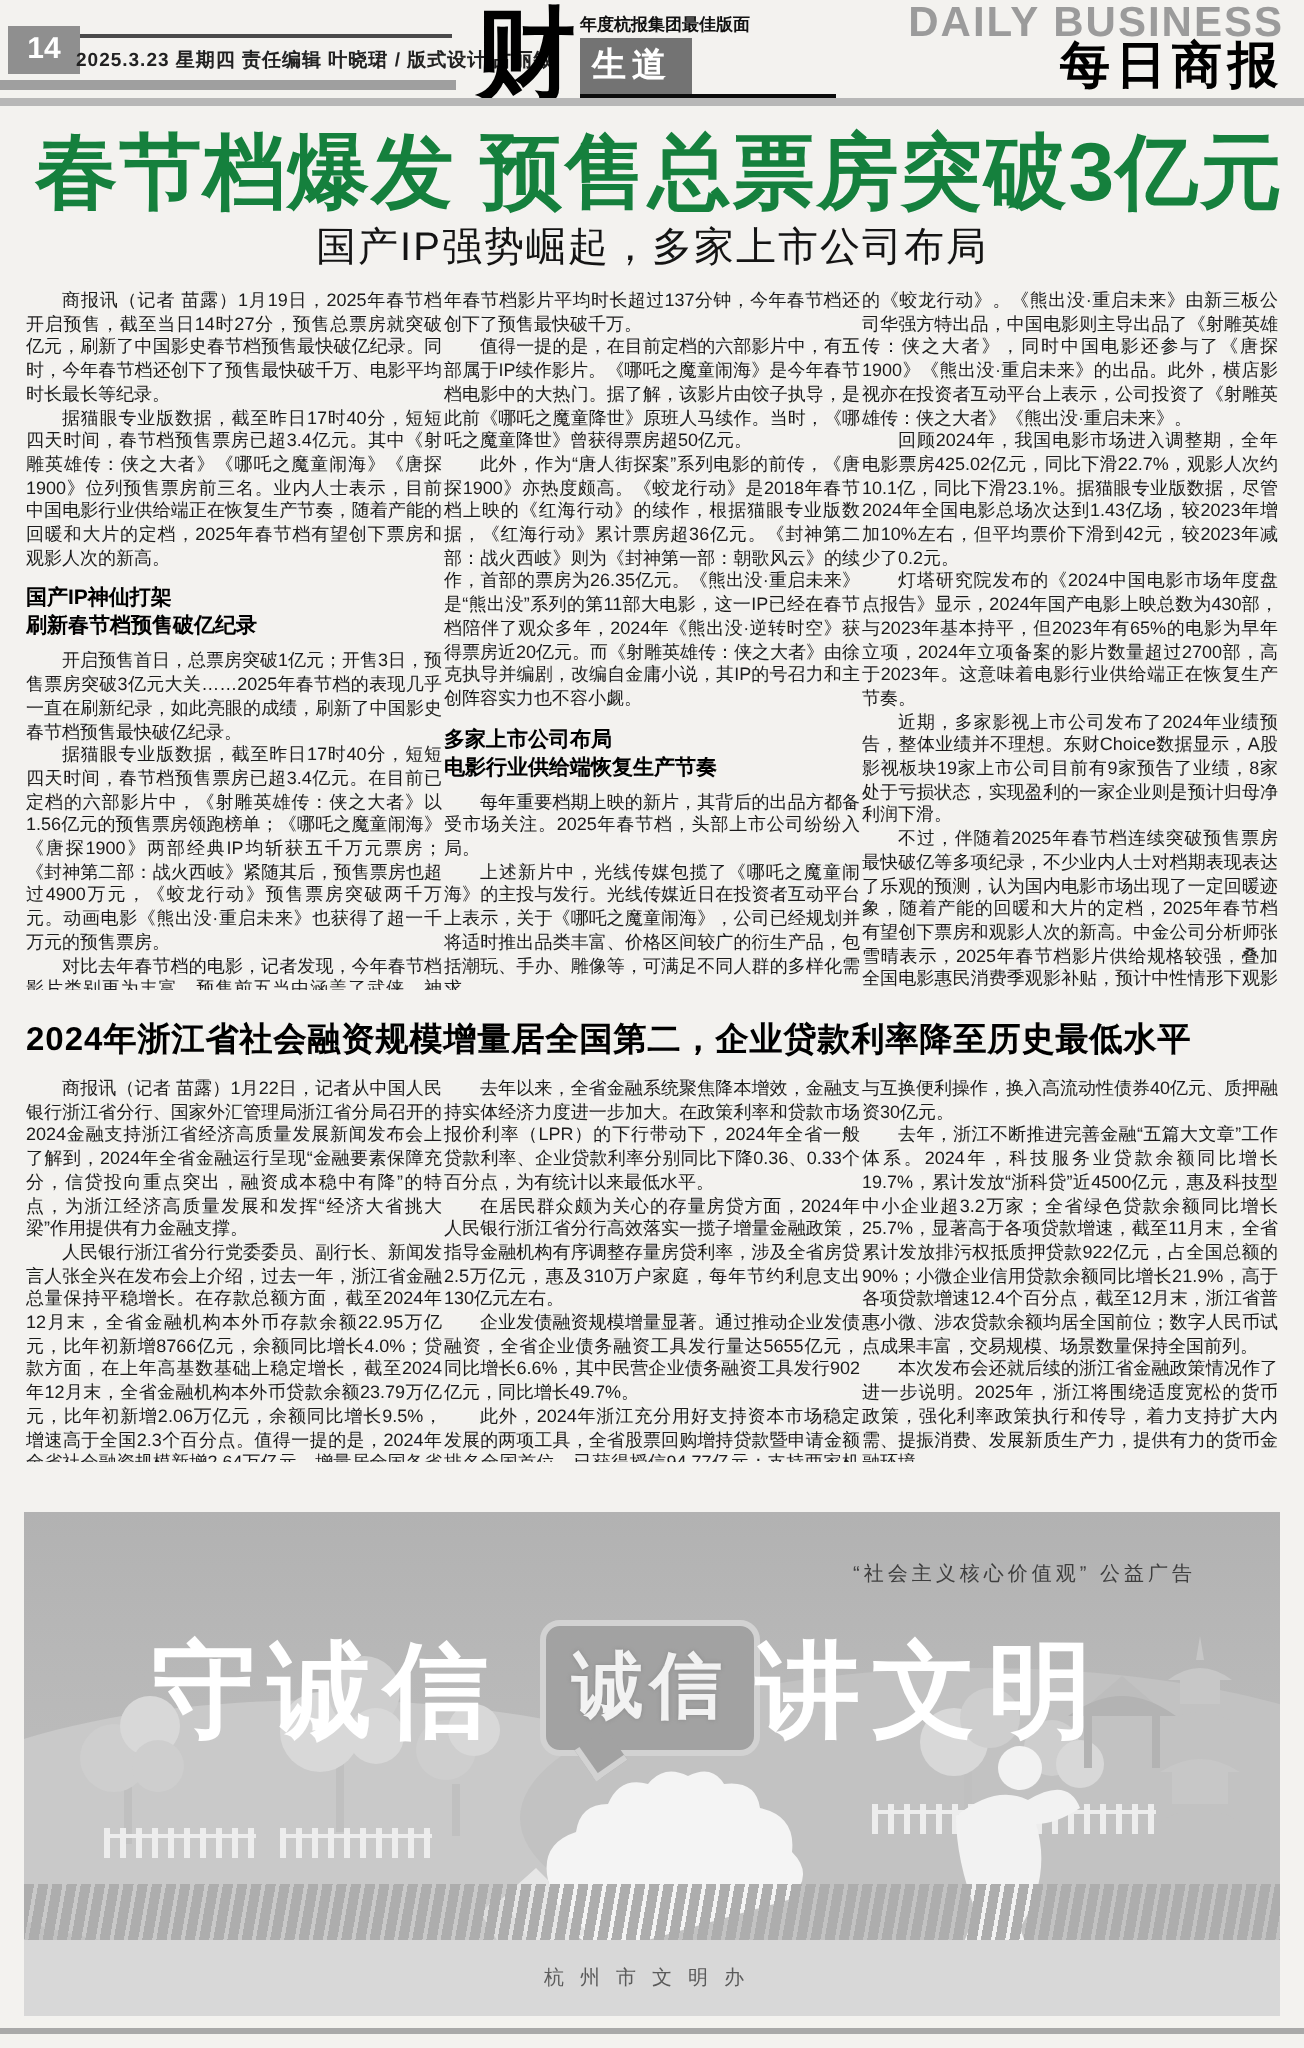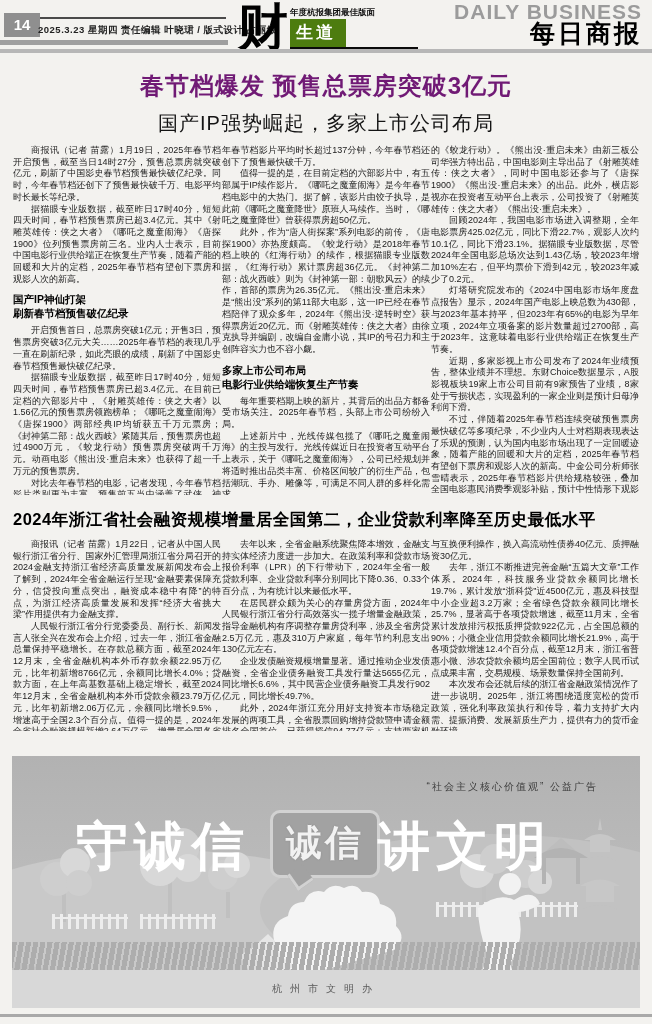--- a/index.html
+++ b/index.html
@@ -11,29 +11,29 @@
   
   .header{position:relative;height:54px;}
   .hdr-thin-rule{position:absolute;left:36px;top:17px;width:190px;height:2px;background:#4a4a4a;}
   .page-num{position:absolute;left:4px;top:13px;width:36px;height:24px;background:#8f8f8f;color:#fff;
     font-weight:bold;font-size:15px;text-align:center;line-height:24px;}
   .date-line{position:absolute;left:38px;top:24px;font-size:9.5px;font-weight:bold;color:#222;letter-spacing:.5px;white-space:nowrap;}
   .hdr-thick-rule{position:absolute;left:0;top:40px;width:228px;height:5px;background:#9f9f9f;}
   .logo{position:absolute;left:238px;top:2px;width:170px;}
   .logo-big{position:absolute;left:0;top:0px;font-size:50px;font-weight:900;color:#000;line-height:50px;font-family:"Liberation Serif","DejaVu Serif",serif;}
   .logo-award{position:absolute;left:52px;top:5px;font-size:8.5px;font-weight:bold;color:#111;white-space:nowrap;}
-  .logo-badge{position:absolute;left:52px;top:17px;background:#4d7c0f;color:#fff;font-size:17px;font-weight:900;
+  .logo-badge{position:absolute;left:52px;top:17px;background:#737373;color:#fff;font-size:17px;font-weight:900;
     padding:2px 10px 3px 6px;letter-spacing:3px;}
   .logo-underline{position:absolute;left:52px;top:45px;width:128px;height:2px;background:#0b0b0b;}
   .masthead{position:absolute;right:10px;top:4px;text-align:right;}
   .masthead-en{font-size:21px;font-weight:bold;color:#9b9b9b;letter-spacing:1px;line-height:16px;}
   .masthead-cn{font-size:25px;font-weight:900;color:#000;letter-spacing:3px;line-height:27px;}
   .hdr-full-rule{position:absolute;left:0;top:49px;width:652px;height:4px;background:#b7b7b7;}
   
-  .a1-headline{margin:12px 10px 0;text-align:center;font-size:24px;font-weight:900;color:#701a75;
+  .a1-headline{margin:12px 10px 0;text-align:right;font-size:41px;font-weight:900;color:#15803d;
     letter-spacing:1px;line-height:40px;white-space:nowrap;}
   .a1-subheadline{margin:4px 0 0;text-align:center;font-size:20px;font-weight:500;color:#141414;letter-spacing:1px;}
   .cols{display:flex;gap:1px;margin:8px 13px 0;}
   .cols .col{flex:1;overflow:hidden;}
   .a1-cols{height:350px;}
   .a2-cols{height:192px;}
   .para{margin:0;font-size:9px;line-height:11.7px;text-align:justify;text-justify:inter-ideograph;color:#1b1b1b;}
   .para.indent{text-indent:2em;}
   .subhead{margin:7px 0 5px;font-size:10.5px;line-height:14px;font-weight:bold;color:#000;white-space:pre-line;}
   

